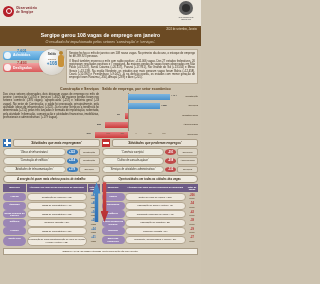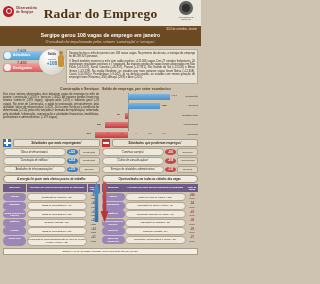--- a/index.html
+++ b/index.html
@@ -138,21 +138,20 @@
 <div class="page">
 
   <div class="hdr">
     <div class="logo">
       <div class="logo-mark"></div>
       <div>
         <div class="logo-txt">Observatório</div>
         <div class="logo-txt">de Sergipe</div>
       </div>
     </div>
-    <div class="title">Radar do Emprego</div>
     <div class="seal">
       <div class="seal-circle"></div>
       <div class="seal-txt">GOVERNO DE SERGIPE</div>
     </div>
   </div>
 
   <div class="band">
     <div class="band-date">2024 de setembro, Janeiro</div>
     <div class="band-h1">Sergipe gerou 108 vagas de emprego em janeiro</div>
     <div class="band-h2">O resultado foi impulsionado pelos setores 'construção' e 'serviços'.</div>

